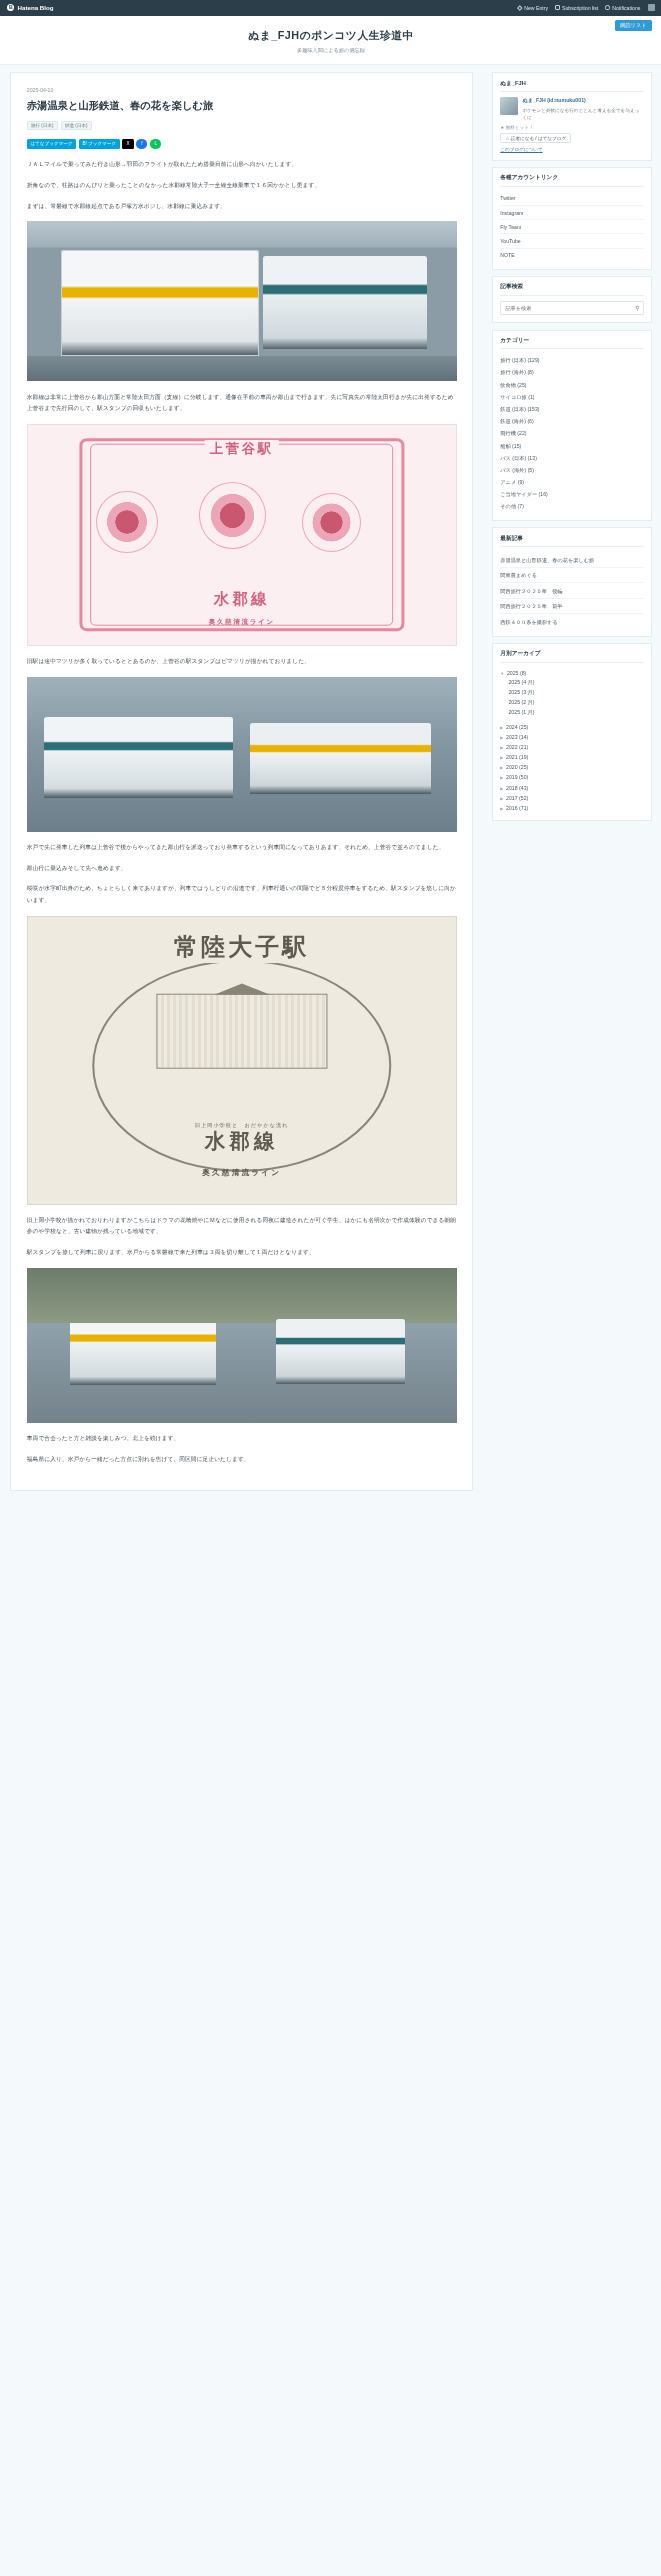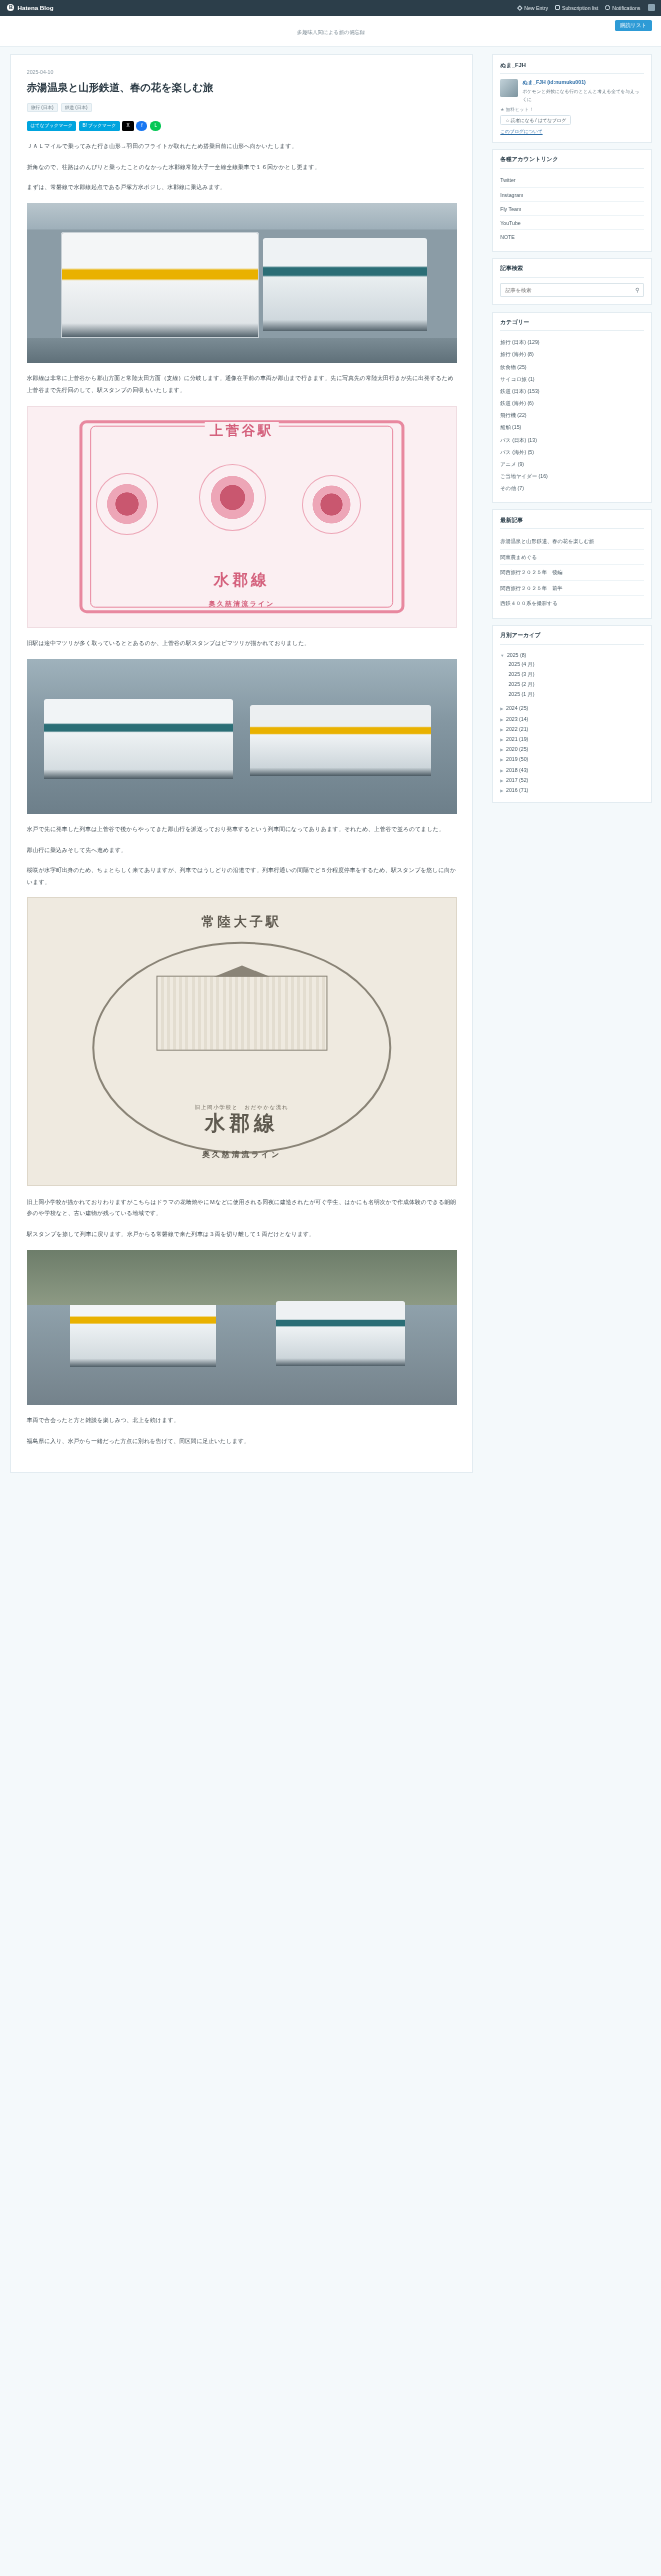--- a/index.html
+++ b/index.html
@@ -257,21 +257,21 @@
     position: relative; overflow:hidden;
     border: 0.5px solid #ded7c9;
   }
   .stamp2-ring {
     position:absolute; left:50%; top:52%; transform:translate(-50%,-50%);
     width: 70%; height: 74%;
     border: 2.6px solid #8a8477; border-radius: 50%;
   }
   .stamp2-title{
     position:absolute; top:5%; left:50%; transform:translateX(-50%);
-    font-size: 13px; font-weight:bold; color:#5f5a50; letter-spacing:3.1px;
+    font-size: 24px; font-weight:bold; color:#5f5a50; letter-spacing:3.1px;
     background:#efeae0; padding:0 5.2px;
   }
   .stamp2-sub{
     position:absolute; bottom: 17%; left:50%; transform:translateX(-50%);
     font-size: 20.6px; font-weight:bold; color:#5f5a50; letter-spacing:4.1px;
   }
   .stamp2-sub2{
     position:absolute; bottom: 9%; left:50%; transform:translateX(-50%);
     font-size: 7.7px; font-weight:bold; color:#5f5a50; letter-spacing:2.1px;
   }
@@ -400,20 +400,21 @@
     </span>
     <span class="item">
       <span class="gh-ico bell"></span>
       <span>Notifications</span>
     </span>
     <span class="gh-avatar"></span>
   </div>
 </div>
 
 <header class="blog-header">
+  <h1 class="blog-title">ぬま_FJHのポンコツ人生珍道中</h1>
   <p class="blog-desc">多趣味人間による旅の備忘録</p>
   <button class="subscribe-btn">購読リスト</button>
 </header>
 
 <div class="container">
 
   <main class="main-col">
     <article class="entry">
 
       <div class="entry-date">2025-04-10</div>

